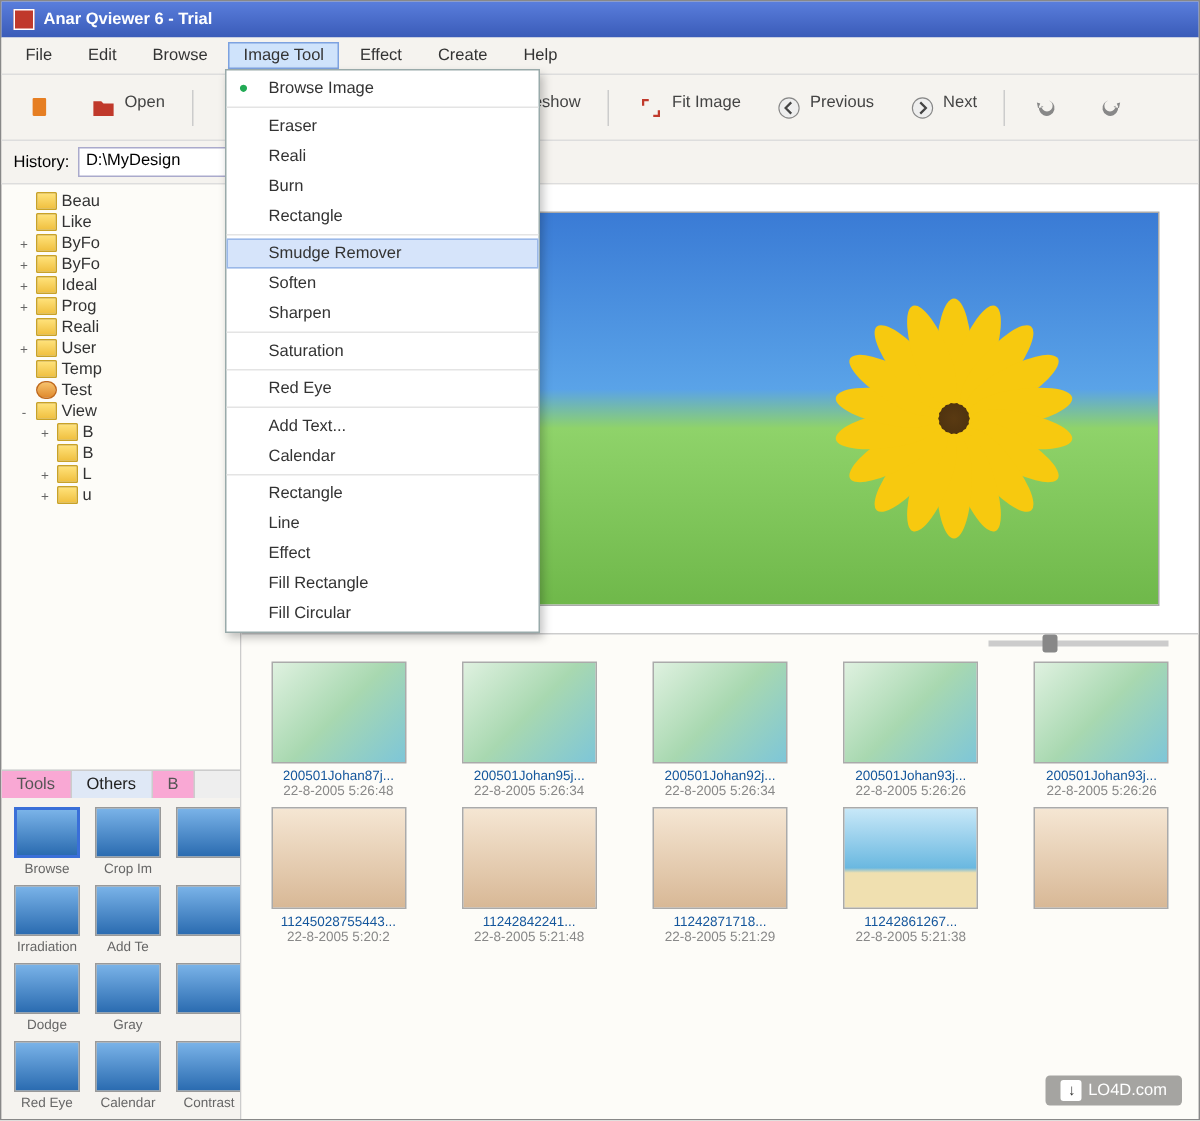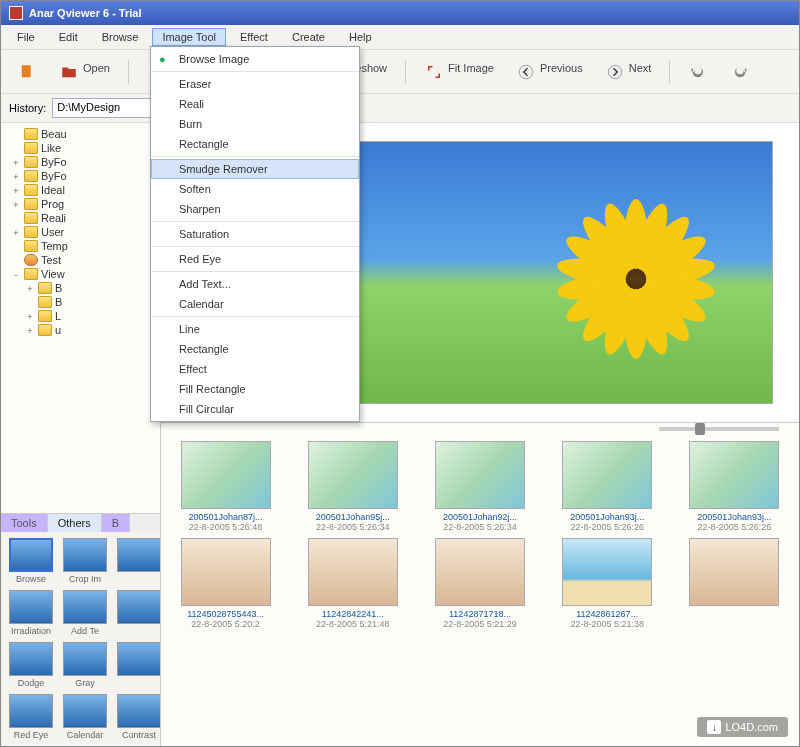--- a/index.html
+++ b/index.html
@@ -27,21 +27,21 @@
 
 .left-panel { width: 160px; background: #fdfcf8; border-right: 1px solid #ccc; display: flex; flex-direction: column; }
 .tree { flex: 1; overflow: auto; padding: 4px 2px; }
 .tree-item { display: flex; align-items: flex-end; padding: 1px 0 1px 8px; white-space: nowrap; color: #333; cursor: default; }
 .tree-item .indent { display: inline-block; }
 .tree-item .exp { width: 10px; text-align: center; color: #666; font-size: 9px; }
 .tree-item .folder-icon { width: 14px; height: 12px; background: linear-gradient(#ffe27a, #f0c040); border: 1px solid #c9a227; margin: 0 3px; border-radius: 1px; }
 .tree-item.special .folder-icon { background: linear-gradient(#f7c26b, #e08a2e); border-color: #c06a1e; border-radius: 6px; }
 
 .tabs { display: flex; background: #eee; border-top: 1px solid #ccc; }
-.tab { padding: 3px 10px; border-right: 1px solid #ccc; cursor: default; background: #c4b5fd; color: #555; }
+.tab { padding: 3px 10px; border-right: 1px solid #ccc; cursor: default; background: #f9a8d4; color: #555; }
 .tab.active { background: #dfe8f6; color: #222; }
 
 .tool-grid { display: grid; grid-template-columns: repeat(3, 1fr); gap: 2px; padding: 4px; background: #f5f3ef; overflow: auto; }
 .tool-cell { display: flex; flex-direction: column; align-items: center; padding: 2px; cursor: default; }
 .tool-cell .thumb { width: 44px; height: 34px; background: linear-gradient(#7ab3e8, #2a6bb0); border: 1px solid #999; }
 .tool-cell.selected .thumb { border: 2px solid #3a6fd8; }
 .tool-cell .lbl { margin-top: 2px; color: #666; font-size: 9px; text-align: center; white-space: nowrap; overflow: hidden; width: 48px; text-overflow: ellipsis; }
 
 .right-panel { flex: 1; display: flex; flex-direction: column; background: #fdfcf8; }
 .preview { flex: 0 0 300px; background: #fff; border-bottom: 1px solid #ccc; display: flex; align-items: center; justify-content: center; position: relative; overflow: hidden; }
@@ -435,22 +435,22 @@
       <div class="dd-item"><span>Saturation</span></div>
     </div>
     <div class="group">
       <div class="dd-item"><span>Red Eye</span></div>
     </div>
     <div class="group">
       <div class="dd-item"><span>Add Text...</span></div>
       <div class="dd-item"><span>Calendar</span></div>
     </div>
     <div class="group">
+      <div class="dd-item"><span>Rectangle</span></div>
       <div class="dd-item"><span>Line</span></div>
-      <div class="dd-item"><span>Rectangle</span></div>
       <div class="dd-item"><span>Effect</span></div>
       <div class="dd-item"><span>Fill Rectangle</span></div>
       <div class="dd-item"><span>Fill Circular</span></div>
     </div>
   </div>
 
 <div class="watermark">
   <span class="dl">↓</span>
   <span>LO4D.com</span>
 </div>

